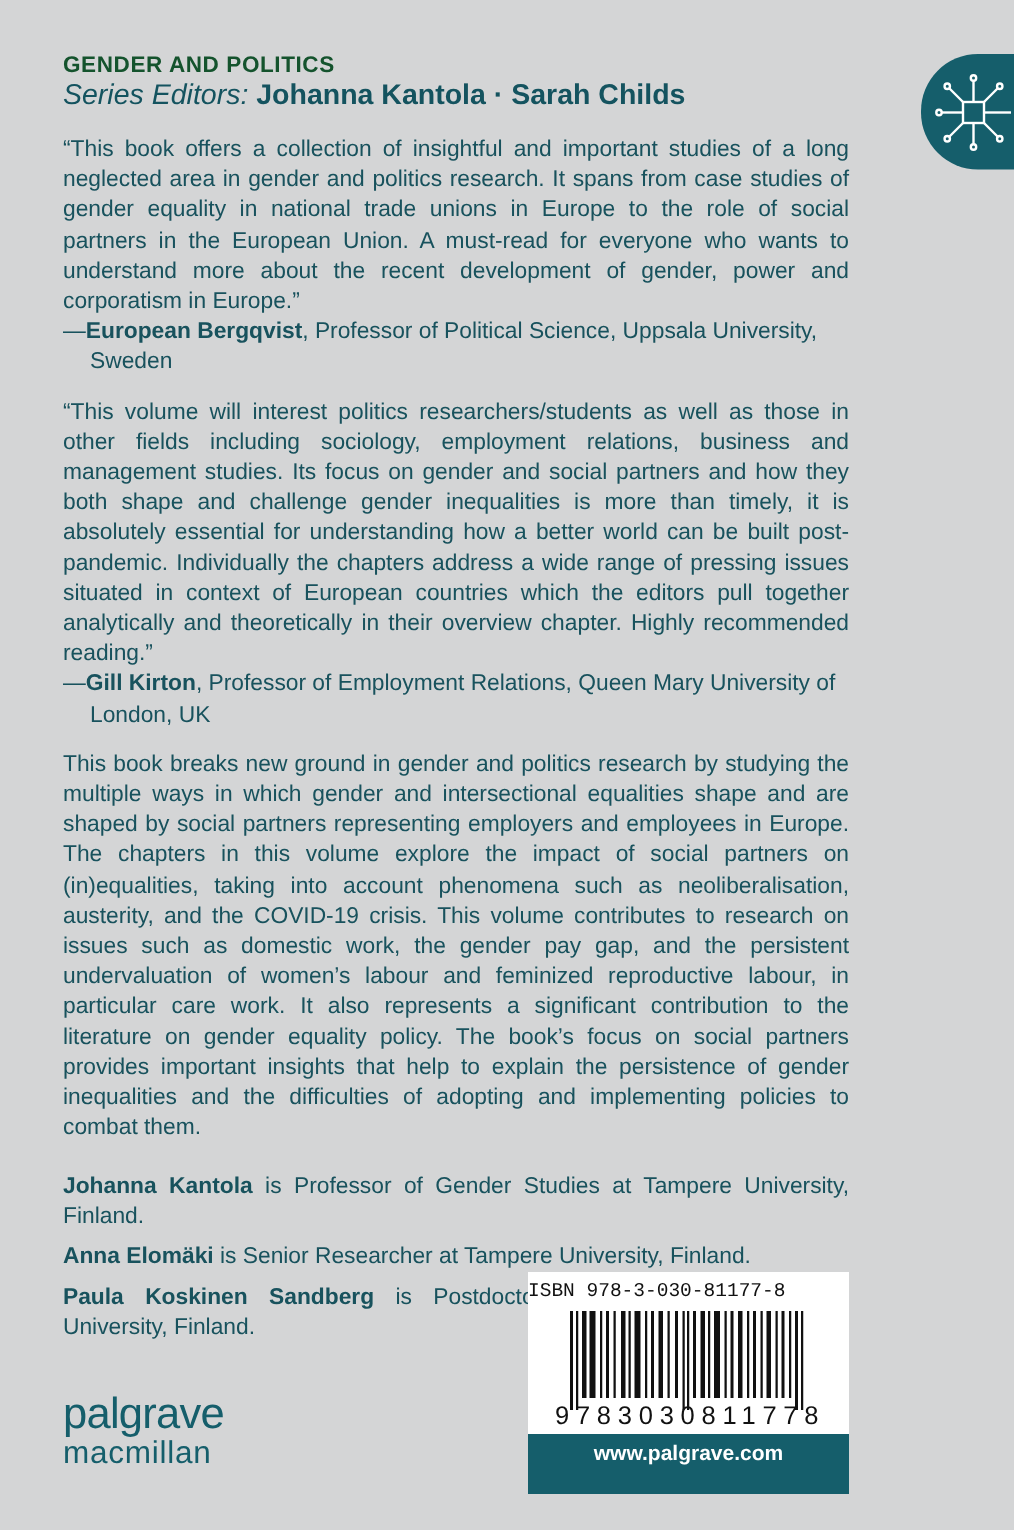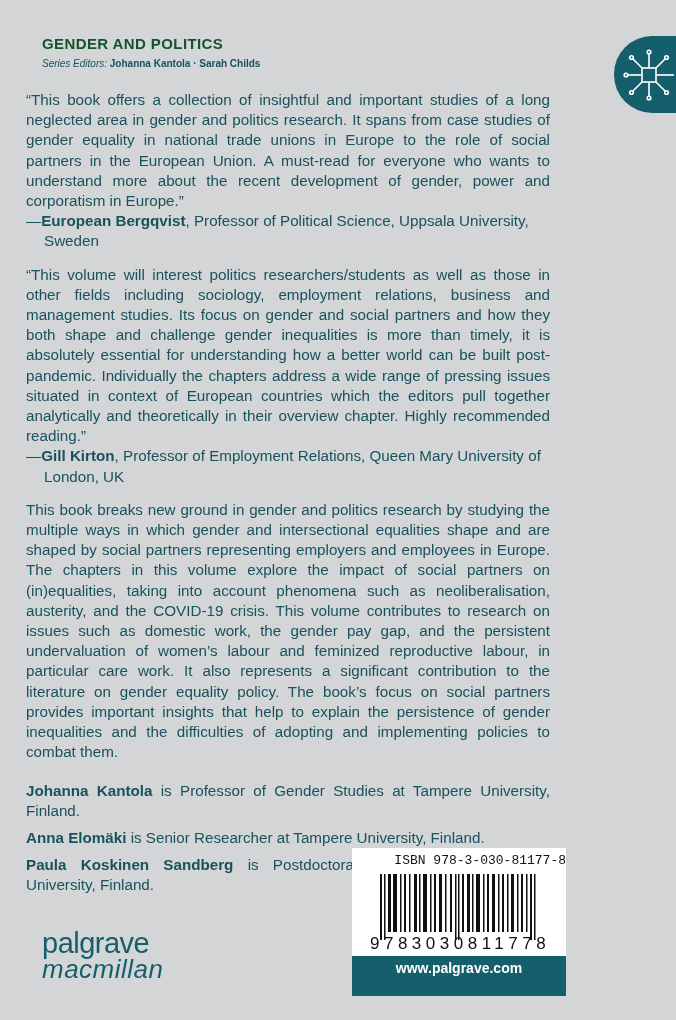--- a/index.html
+++ b/index.html
@@ -5,60 +5,60 @@
   html, body { margin:0; padding:0; }
   body {
     width:676px; height:1020px; overflow:hidden;
     background:#d4d5d6;
     font-family:"Liberation Sans", sans-serif;
     color:#174f5a;
     position:relative;
   }
   .series { position:absolute; left:42px; top:34px; width:520px; }
   .series-title { font-weight:bold; font-size:15px; letter-spacing:0.4px; color:#14532d; line-height:20px; }
-  .series-editors { font-size:10px; line-height:20px; color:#14535f; }
+  .series-editors { font-size:19px; line-height:20px; color:#14535f; }
   .series-editors .label { font-style:italic; font-weight:normal; }
   .series-editors .names { font-weight:bold; }
 
   .badge {
     position:absolute; left:614px; top:36px; width:70px; height:77px;
     background:#155e6b; border-radius:38px 0 0 38px;
   }
   .badge svg { position:absolute; left:8px; top:10px; }
 
-  .column { position:absolute; left:26px; top:90px; width:524px; font-size:15.2px; line-height:20.2px; color:#18525d; }
+  .column { position:absolute; left:42px; top:90px; width:524px; font-size:15.2px; line-height:20.2px; color:#18525d; }
   .column p { margin:0; text-align:justify; }
   .quote { margin-bottom:13px; }
   .attrib { text-align:left !important; padding-left:18px; text-indent:-18px; }
   .attrib b { font-weight:bold; }
   .blurb { margin-top:30px; }
   .bios { margin-top:18px; }
   .bios p { margin-bottom:7px; }
   .bios b { font-weight:bold; }
 
   .barcode-box {
     position:absolute; left:352px; top:848px; width:214px; height:132px;
     background:#ffffff;
   }
   .isbn-text {
-    position:absolute; left:0; top:5px; width:214px; text-align:right;
+    position:absolute; left:0; top:5px; width:214px; text-align:left;
     font-family:"Liberation Mono", monospace; font-size:13px; color:#111;
   }
   .bars { position:absolute; left:28px; top:26px; }
   .bar-digits {
     position:absolute; left:18px; top:86px; width:190px;
     font-family:"Liberation Sans", sans-serif; font-size:17px; color:#111; letter-spacing:4.5px;
   }
   .url-strip {
     position:absolute; left:0; top:108px; width:214px; height:40px;
     background:#155e6b; color:#ffffff; font-size:14px; font-weight:bold; text-align:center; line-height:24px;
   }
   .logo { position:absolute; left:42px; top:928px; color:#155e6b; }
   .logo .l1 { font-size:29px; line-height:30px; letter-spacing:-0.5px; }
-  .logo .l2 { font-size:26px; line-height:22px; letter-spacing:0.5px;font-style:italic; }
+  .logo .l2 { font-size:21px; line-height:22px; letter-spacing:0.5px; }
 </style>
 </head>
 <body>
 
 <div class="series">
   <div class="series-title">GENDER AND POLITICS</div>
   <div class="series-editors">
     <span class="label">Series Editors:</span><span class="names"> Johanna Kantola · Sarah Childs</span>
   </div>
 </div>

